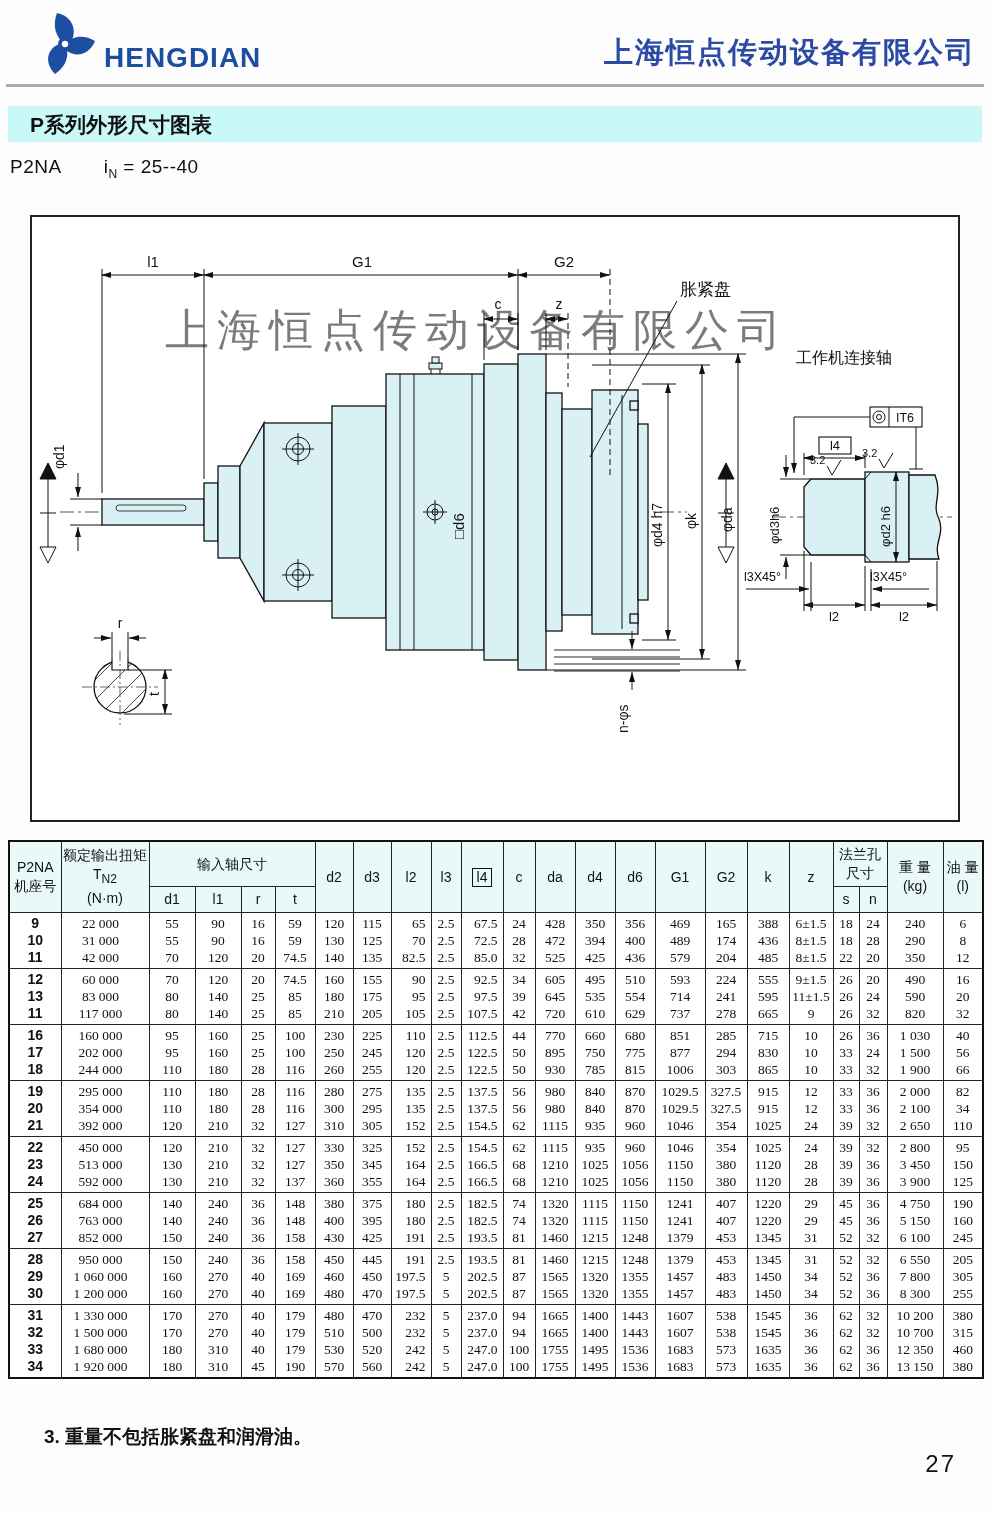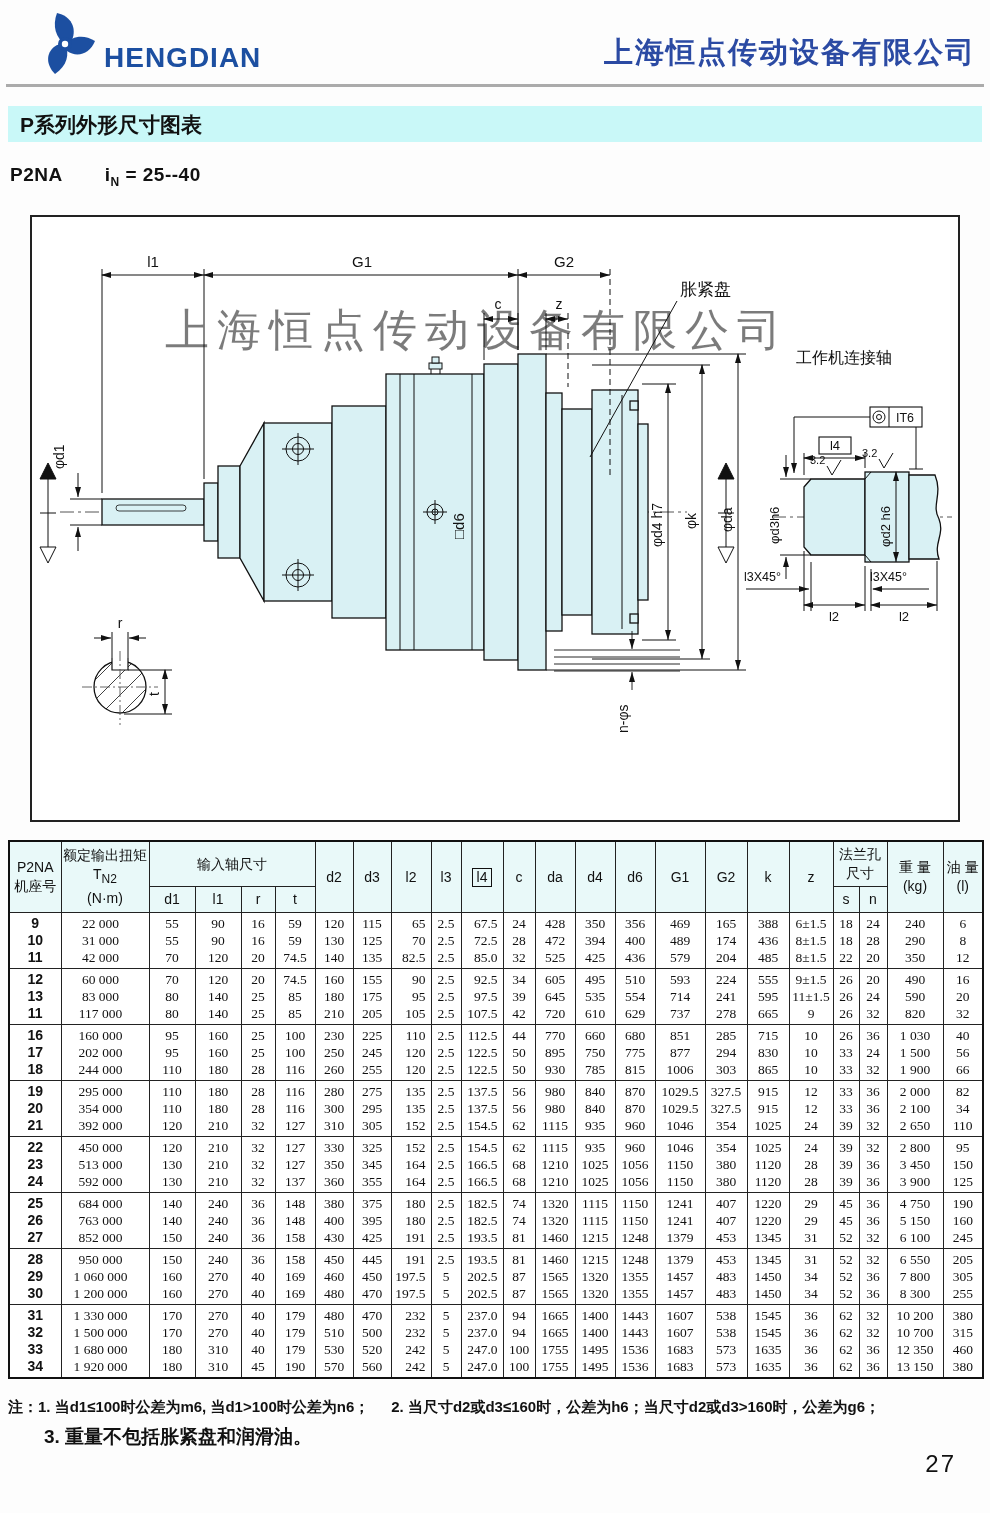--- a/index.html
+++ b/index.html
@@ -4,22 +4,22 @@
 <style>
   html,body{margin:0;padding:0;background:#e8e8e8;}
   .page{position:relative;width:990px;height:1513px;background:#fdfdfd;overflow:hidden;
         font-family:"Liberation Sans",sans-serif;color:#111;margin:0 auto;}
   .logo{position:absolute;left:30px;top:8px;}
   .brand{position:absolute;left:104px;top:28px;font-size:28px;font-weight:bold;color:#1c4fa1;letter-spacing:1px;margin-top:14px;}
   .company{position:absolute;right:14px;top:33px;font-size:29px;font-weight:bold;color:#2b4aa3;
            font-family:"Liberation Serif",serif;letter-spacing:2px;}
   .hr{position:absolute;left:6px;right:6px;top:84px;height:3px;background:#ababab;}
   .titlebar{position:absolute;left:8px;right:8px;top:106px;height:36px;background:#c9f8f8;
-            font-size:21px;font-weight:bold;line-height:37px;padding-left:12px;}
-  .subtitle{position:absolute;left:10px;top:164px;font-size:19px;font-weight:bold;letter-spacing:.5px;}
+            font-size:21px;font-weight:bold;line-height:37px;padding-left:22px;}
+  .subtitle{position:absolute;left:10px;top:156px;font-size:19px;font-weight:normal;letter-spacing:.5px;}
   .subtitle sub{font-size:12px;}
   .sub-gap{display:inline-block;width:42px;}
   .drawingbox{position:absolute;left:30px;top:215px;width:926px;height:603px;border:2px solid #222;background:#fff;}
   svg{display:block;}
   svg text{font-family:"Liberation Sans",sans-serif;fill:#111;}
 
   .tablewrap{position:absolute;left:8px;top:840px;}
   table{border-collapse:collapse;table-layout:fixed;width:974px;background:#fff;border:2.5px solid #111;}
   th,td{border:1.5px solid #222;overflow:hidden;}
   thead th{font-size:14px;font-weight:normal;background:#e9f9f9;padding:3px 1px;text-align:center;line-height:19px;}
@@ -1290,17 +1290,16 @@
               <div>380</div>
               <div>315</div>
               <div>460</div>
               <div>380</div>
             </td>
           </tr>
         </tbody>
     </table>
   </div>
 
-  <div class="notes"><span>注：</span><span>1. 当d1≤100时公差为m6, 当d1&gt;100时公差为n6；</span><span class="gap2">2. 当尺寸d2或d3≤160时，公差为h6；当尺寸d2或d3&gt;160时，公差为g6；</span></div>
   <div class="notes2">3. 重量不包括胀紧盘和润滑油。</div>
 
   <div class="pagenum">27</div>
 </div>
 
 </body></html>

